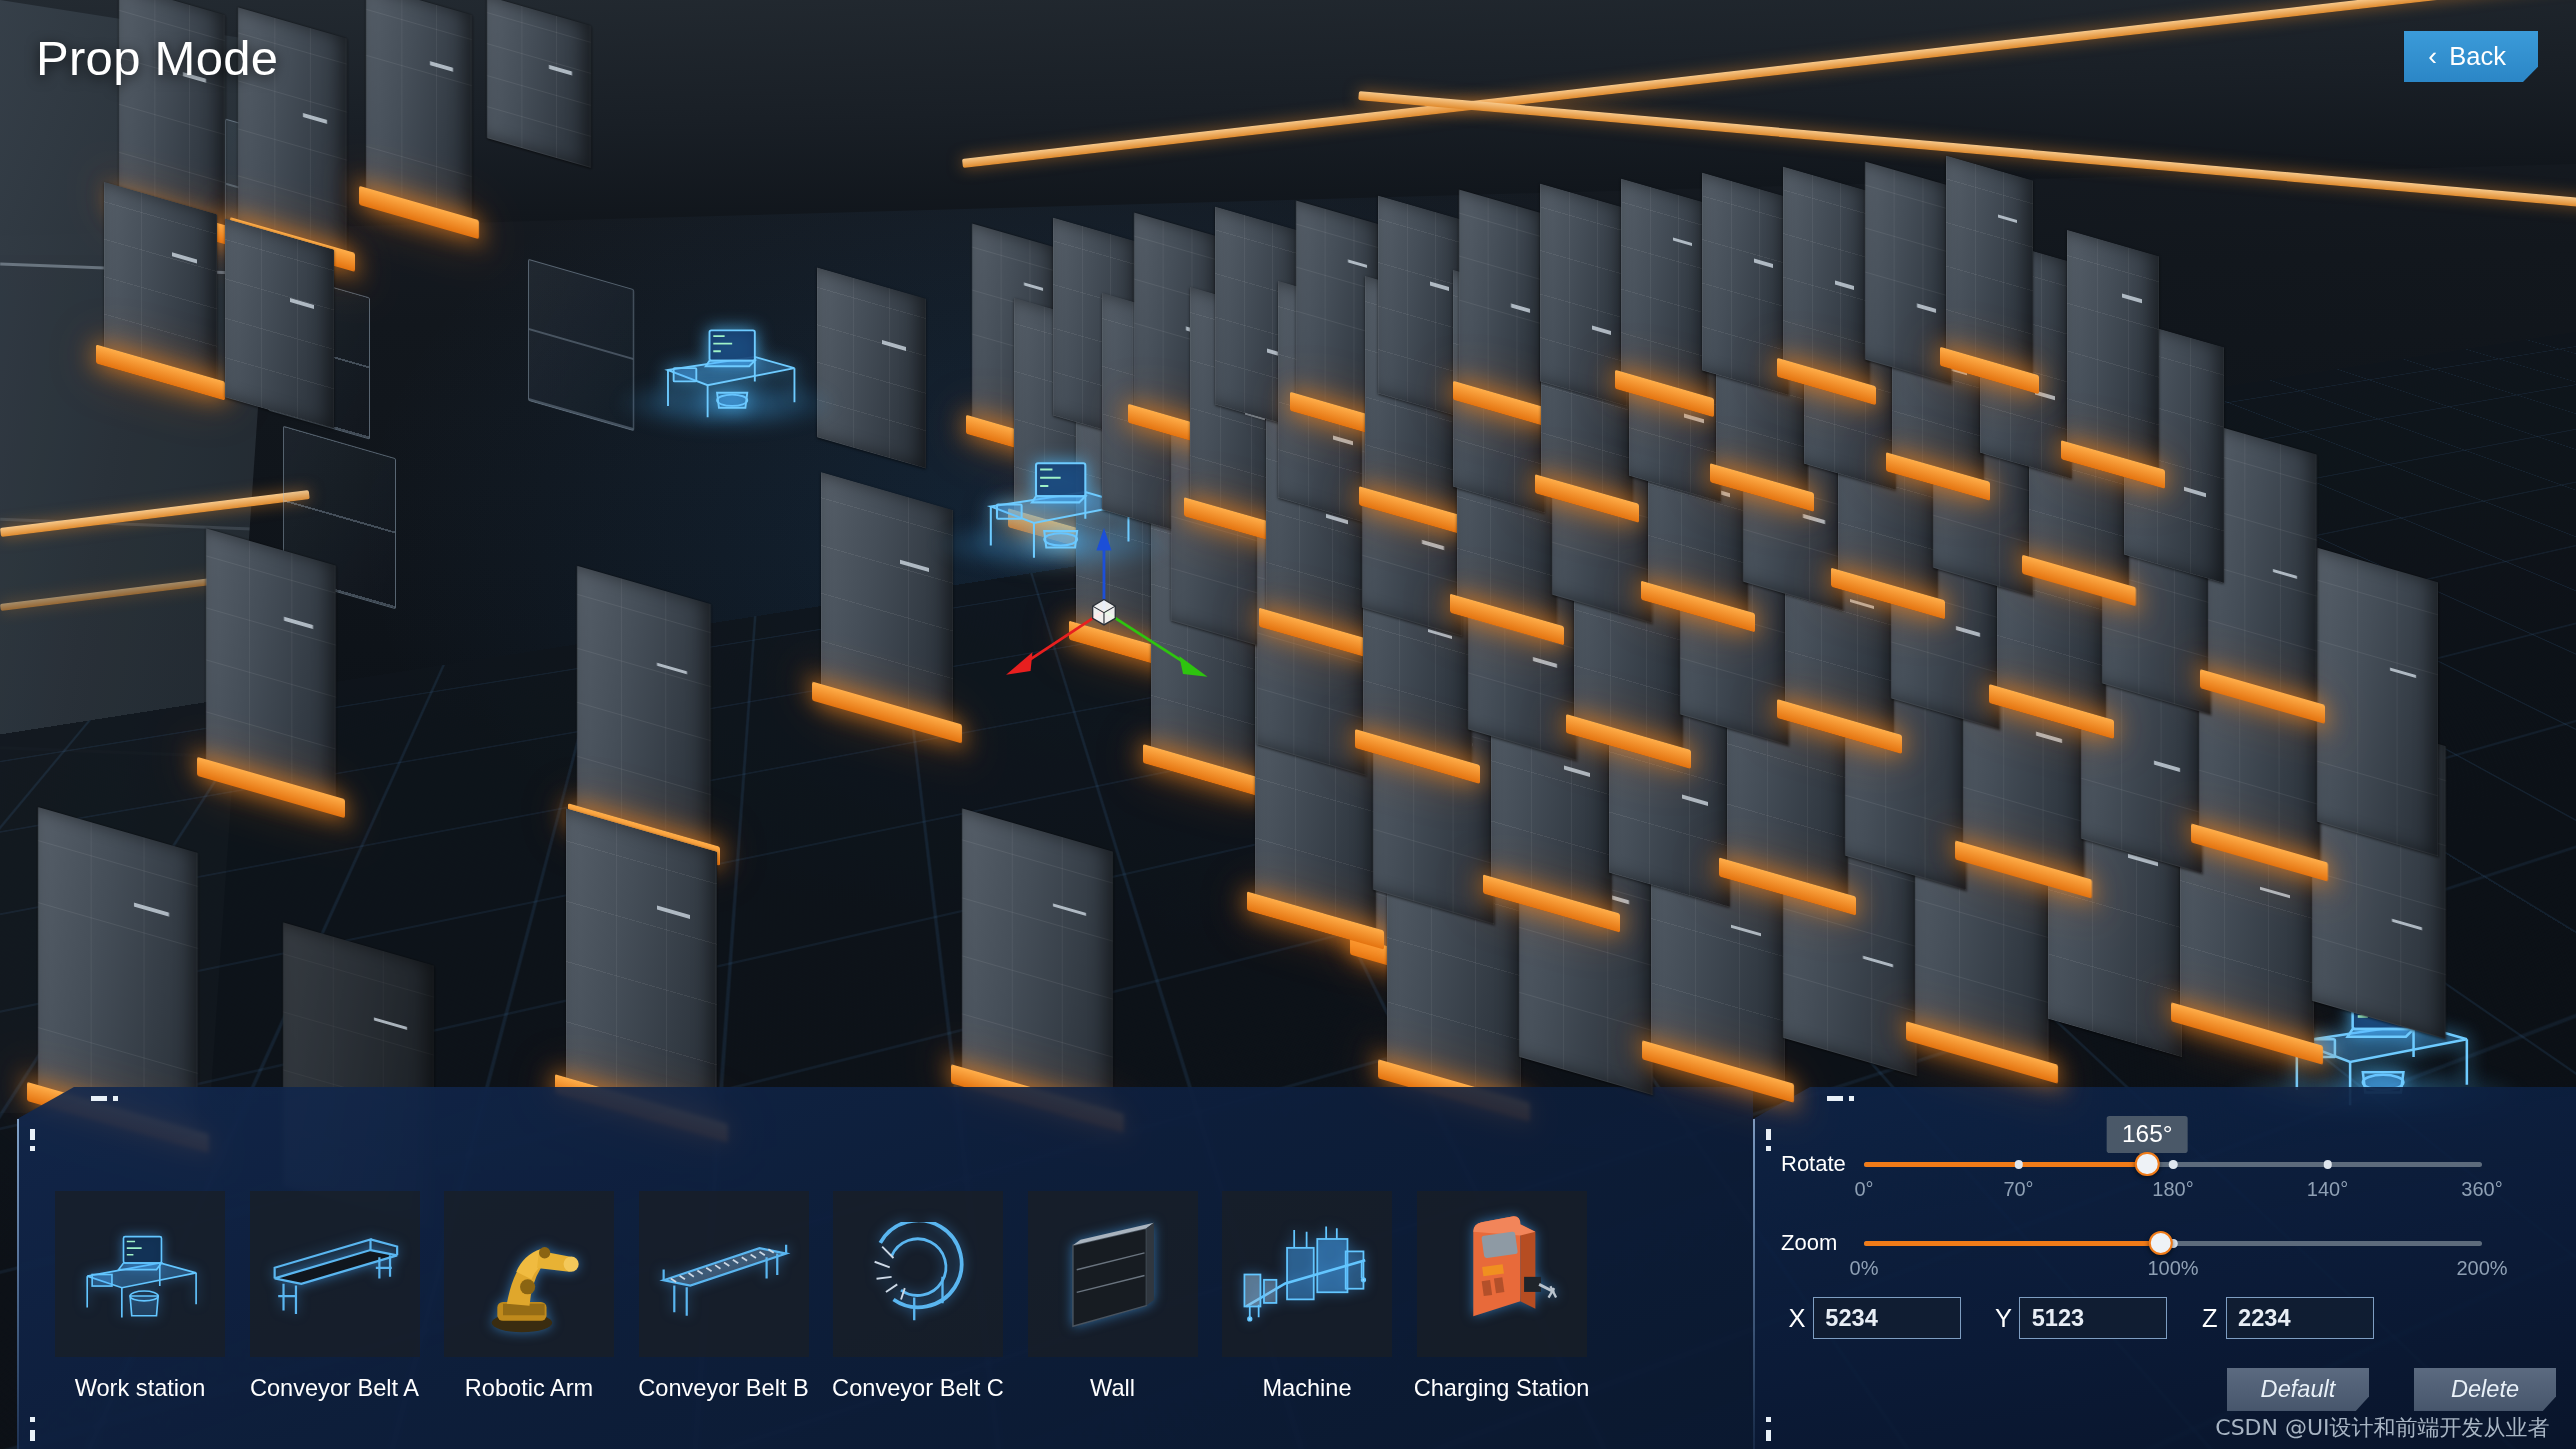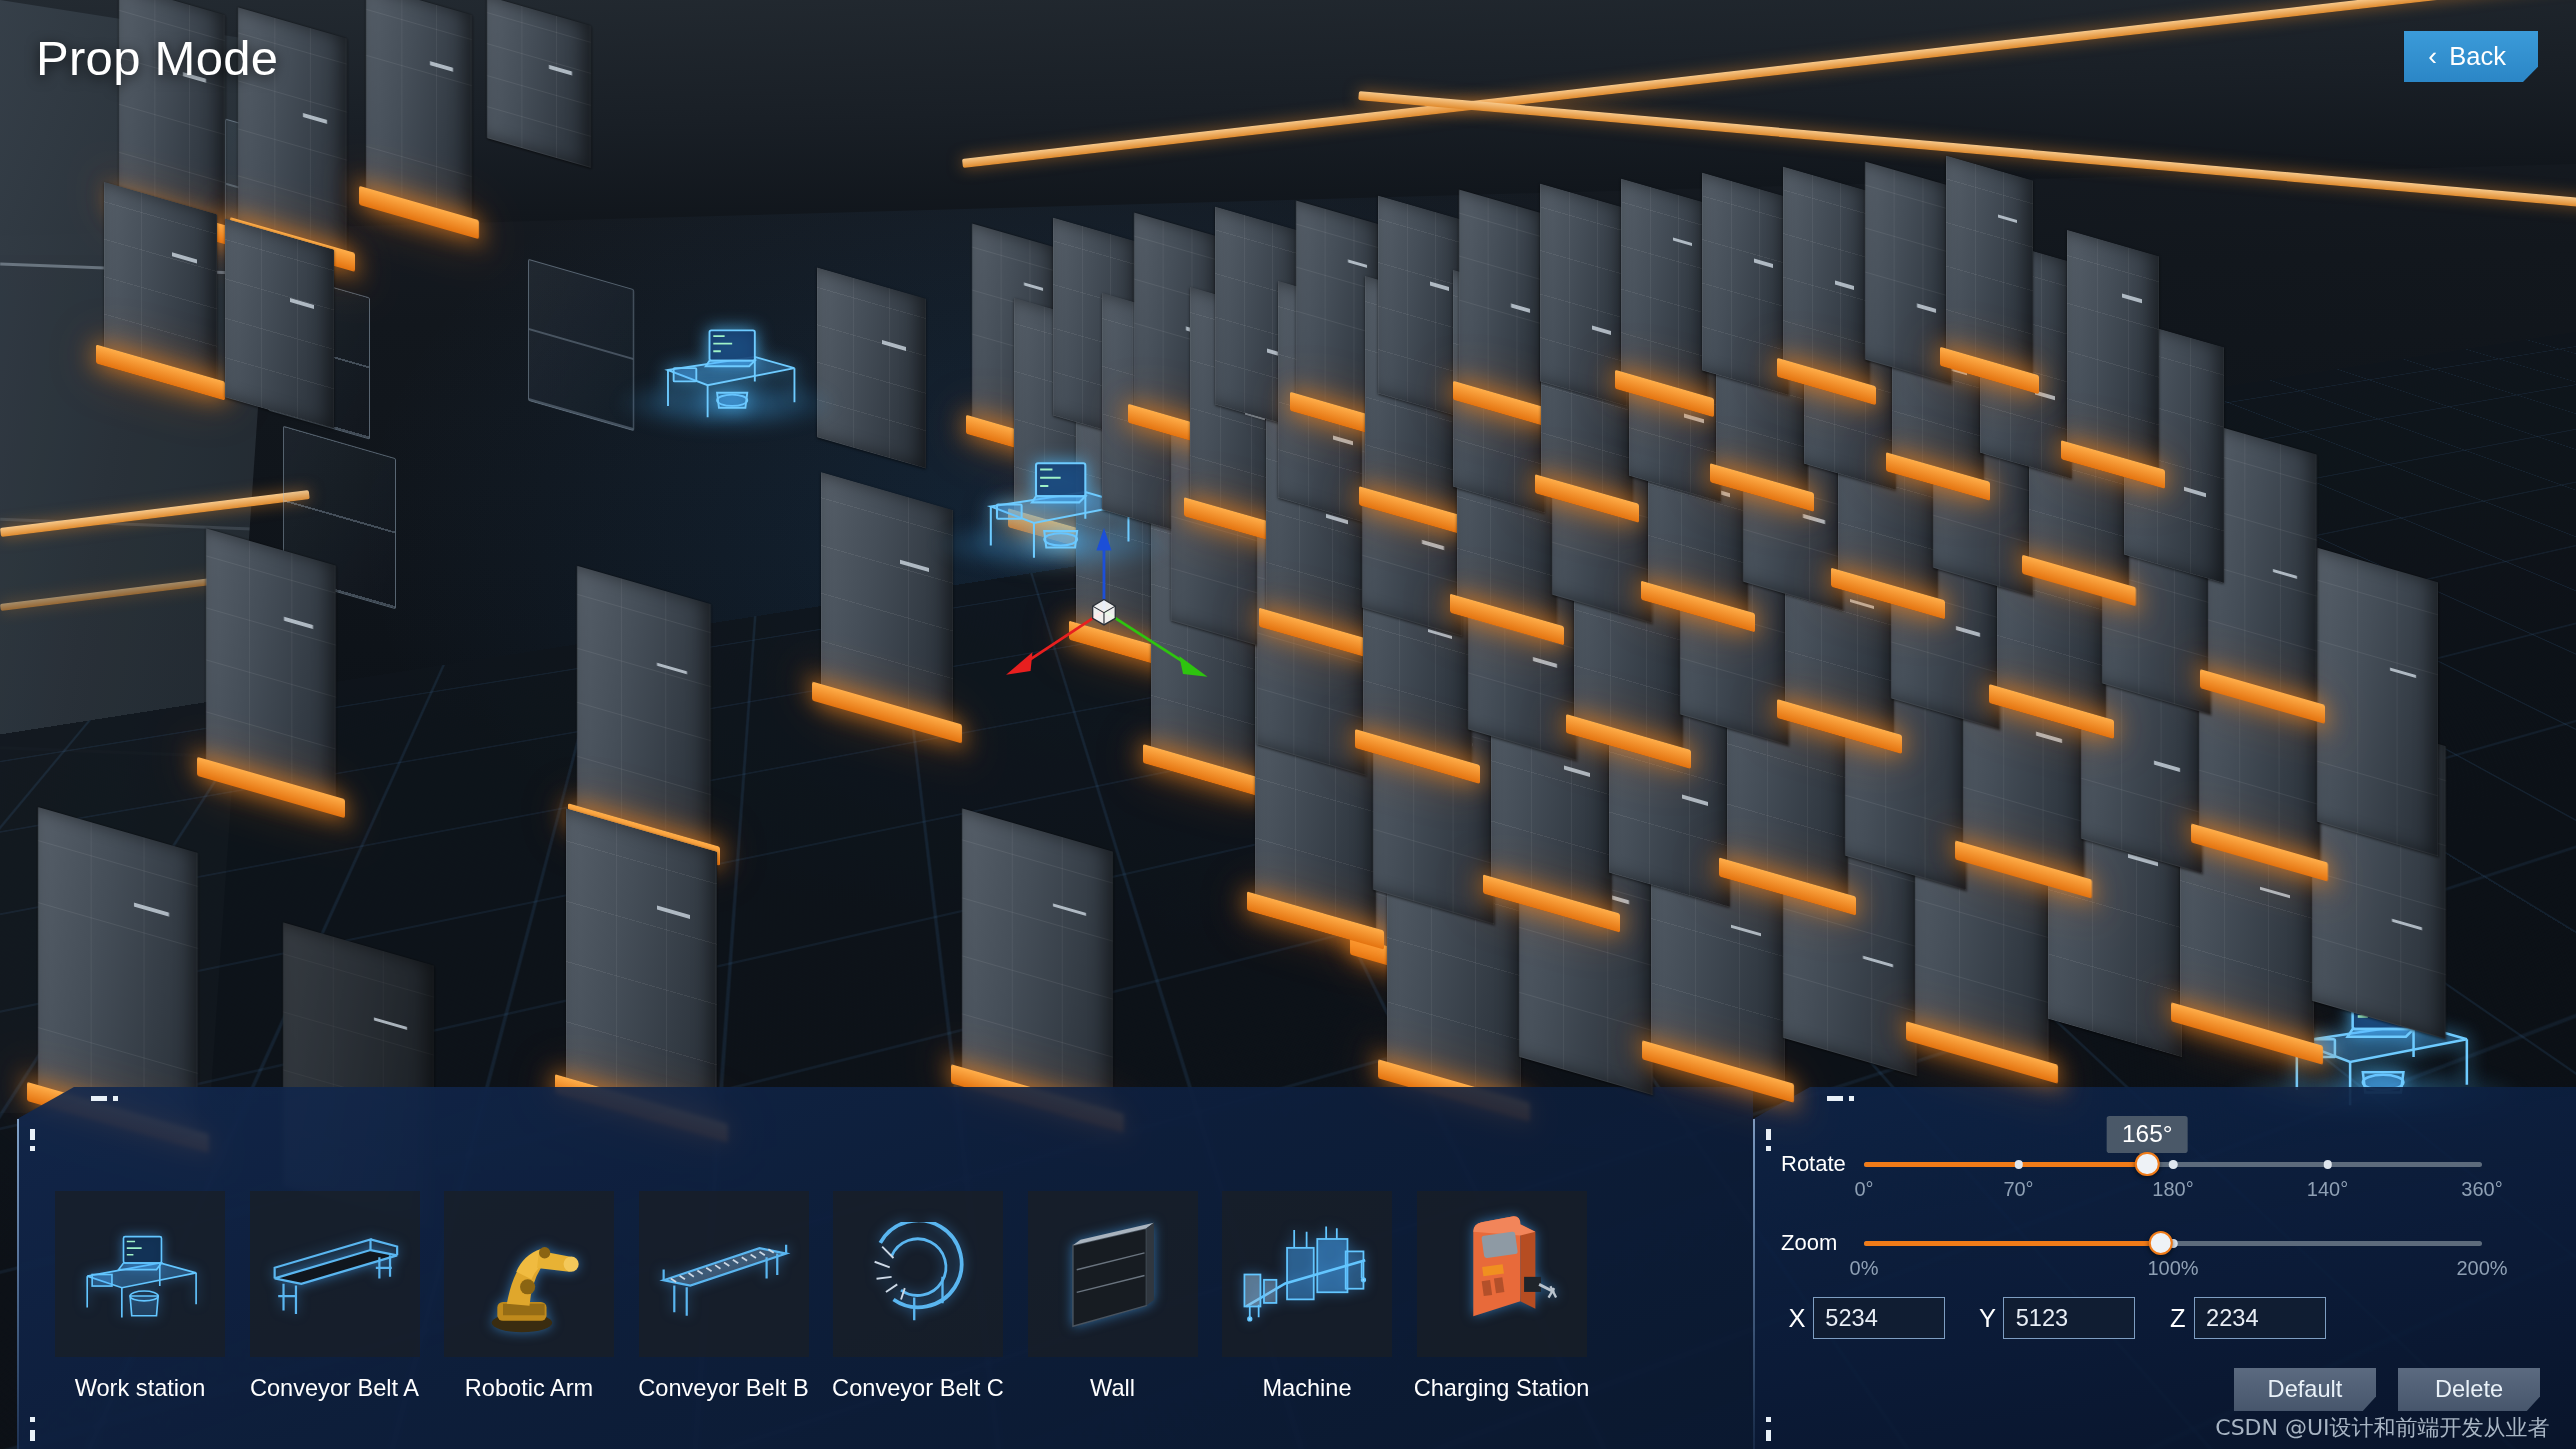--- a/index.html
+++ b/index.html
@@ -138,25 +138,25 @@
     box-shadow:0 1.9px 5.7px rgba(0,0,0,.5); cursor:pointer; }
   .tick-lbl { position:absolute; top:19px; font-size:20px; color:#8fa0b4; transform:translateX(-50%); }
   .tooltip { position:absolute; top:-43px; transform:translateX(-50%);
     background:#4a5868; color:#fff; font-size:24.5px; padding:3.8px 15px 4.7px; border-radius:2.8px; }
   .tooltip:after { content:""; position:absolute; left:50%; bottom:-8.5px; margin-left:-8.5px;
     border:8.5px solid transparent; border-top-color:#4a5868; border-bottom:0; }
 
   .coord-row { position:absolute; left:28px; top:210px; display:flex; align-items:center; }
   .coord { display:flex; align-items:center; }
   .coord .axis { color:#fff; font-size:25.5px; width:32px; text-align:center; }
-  .coord input { width:132px; height:42px; background:rgba(17,30,50,.9);
+  .coord input { width:148px; height:42px; background:rgba(17,30,50,.9);
     border:0.9px solid #7e9ec2; color:#e8eef5; font-size:23.6px; padding:0 11.3px;
-    font-family:"Liberation Sans", sans-serif; outline:none; }
-
-  .btn-row { position:absolute; right:36px; bottom:38px; display:flex; gap:22px; }
+    font-family:"Liberation Sans", sans-serif; outline:none;font-weight:bold; }
+
+  .btn-row { position:absolute; right:20px; bottom:38px; display:flex; gap:45px;font-style:italic; }
   .flat-btn { position:relative; height:43px; width:142px; cursor:pointer;
     background:linear-gradient(180deg,#5b6a80,#47566c); color:#e9f1f8; font-size:23.6px;
     display:flex; align-items:center; justify-content:center;
     clip-path:polygon(0 0,100% 0,100% 66%,calc(100% - 13.2px) 100%,0 100%); }
   .flat-btn .bar { position:absolute; left:-7.5px; top:2.8px; width:5.7px; height:36px; background:#cfe0ef; }
 
   .watermark { position:absolute; right:26.4px; bottom:5.7px; font-size:22px; color:#b9c6d4; opacity:.9;
     font-family:"DejaVu Sans", sans-serif; }
 </style>
 </head>

